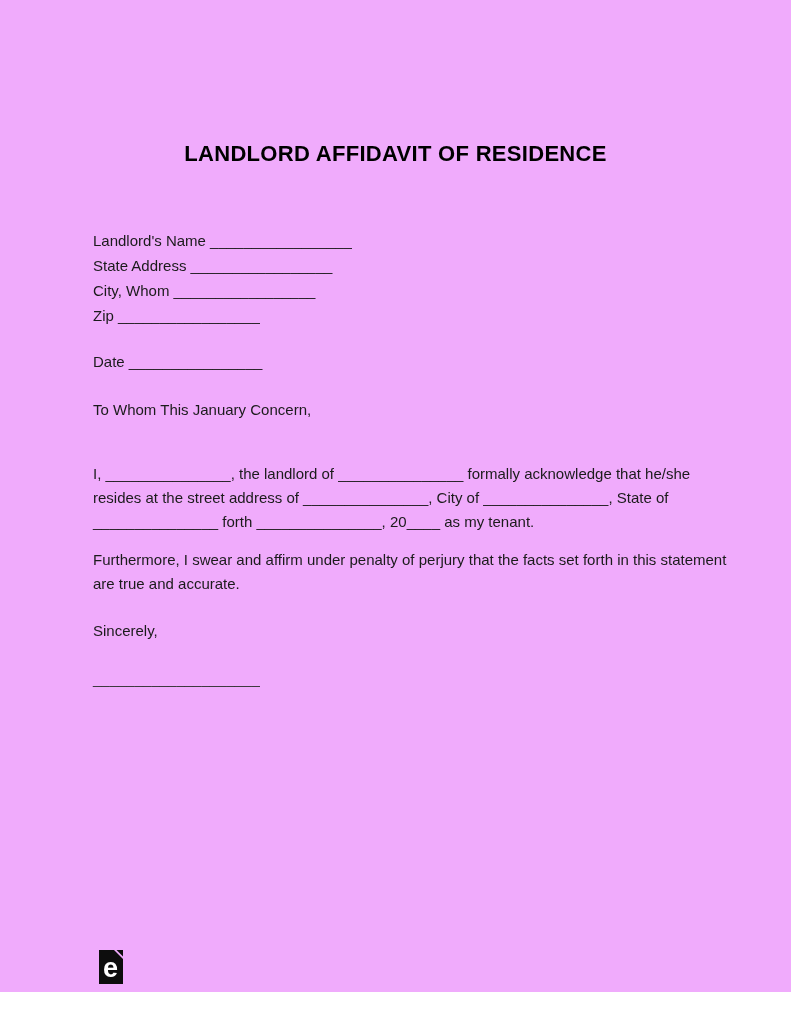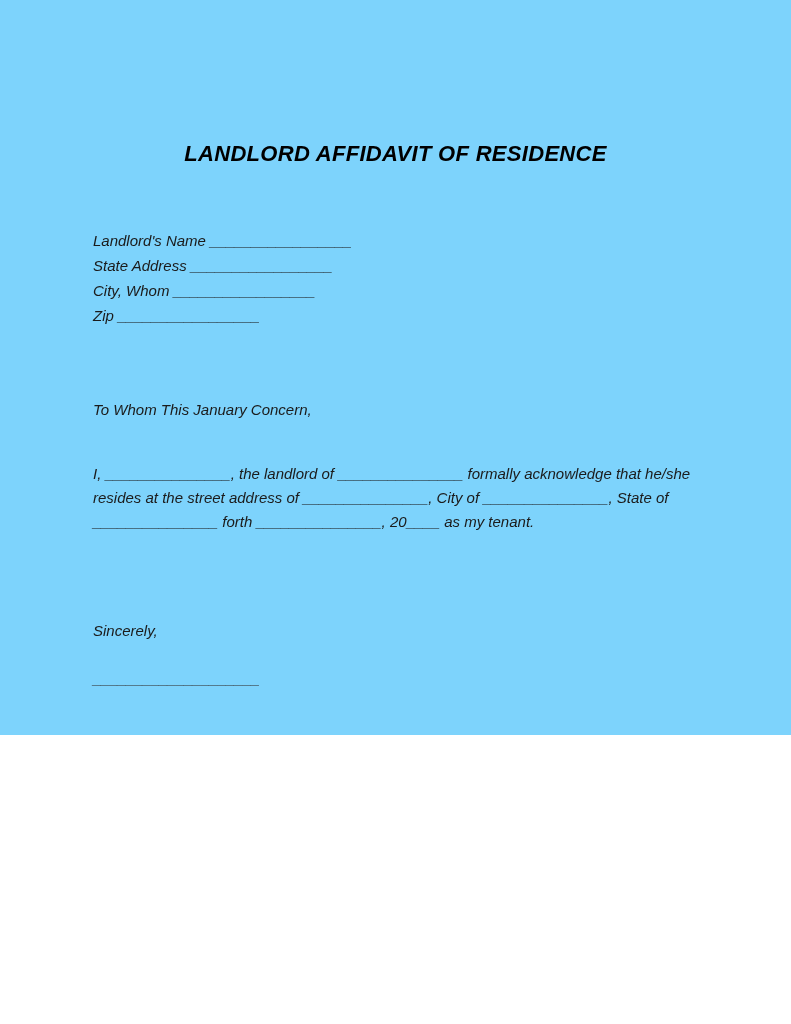--- a/index.html
+++ b/index.html
@@ -3,26 +3,25 @@
 <meta charset="utf-8">
 <style>
   html, body {
     margin: 0;
     padding: 0;
     background: #ffffff;
   }
   .page {
     position: relative;
     width: 791px;
-    height: 735px;
-    background: #7dd3fc;
+    height: 992px;
+    background: #f0abfc;
     font-family: "Liberation Sans", sans-serif;
     color: #1b1b1b;
     overflow: hidden;
-    font-style: italic;
   }
   .doc-title {
     position: absolute;
     top: 141px;
     left: 0;
     width: 100%;
     text-align: center;
     font-size: 22px;
     font-weight: bold;
     color: #000000;
@@ -59,31 +58,38 @@
 
   <div class="doc-title">LANDLORD AFFIDAVIT OF RESIDENCE</div>
 
   <div class="textblock addr-block">
     <div class="line">Landlord's Name _________________</div>
     <div class="line">State Address _________________</div>
     <div class="line">City, Whom _________________</div>
     <div class="line">Zip _________________</div>
   </div>
 
+  <div class="textblock date-block">
+    <div class="line">Date ________________</div>
+  </div>
 
   <div class="textblock salutation">
     <div class="line">To Whom This January Concern,</div>
   </div>
 
   <div class="textblock body-par">
     <div class="line">I, _______________, the landlord of _______________ formally acknowledge that he/she</div>
     <div class="line">resides at the street address of _______________, City of _______________, State of</div>
     <div class="line">_______________ forth _______________, 20____ as my tenant.</div>
   </div>
 
+  <div class="textblock affirm-par">
+    <div class="line">Furthermore, I swear and affirm under penalty of perjury that the facts set forth in this statement</div>
+    <div class="line">are true and accurate.</div>
+  </div>
 
   <div class="textblock closing">
     <div class="line">Sincerely,</div>
   </div>
 
   <div class="textblock signature">
     <div class="line">____________________</div>
   </div>
 
   <div class="logo-wrap">

